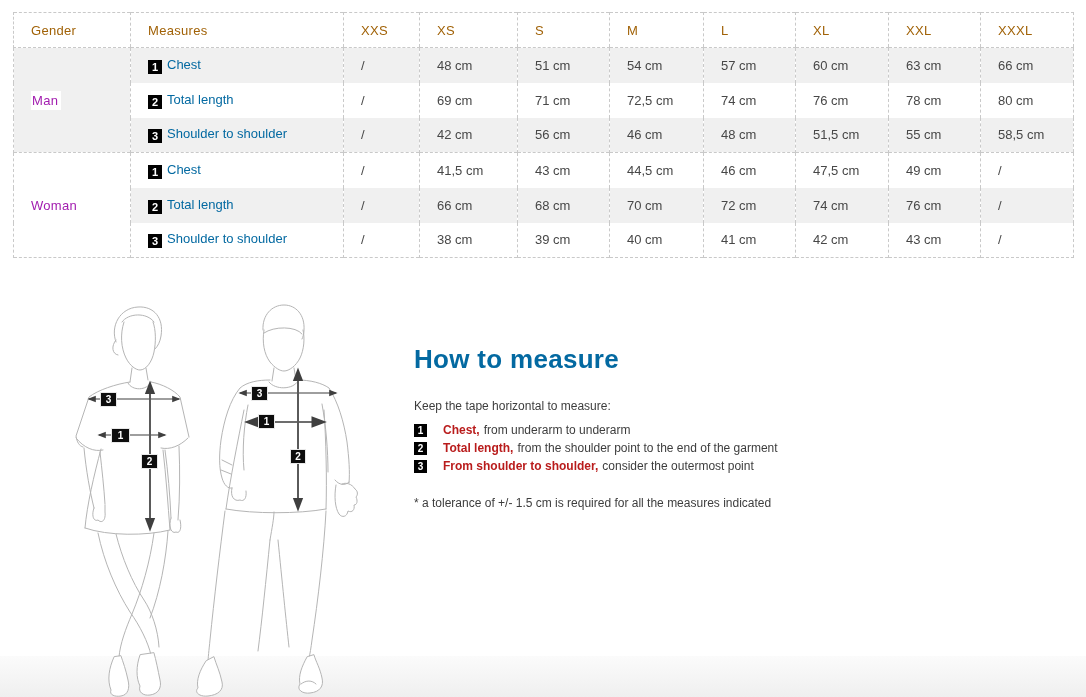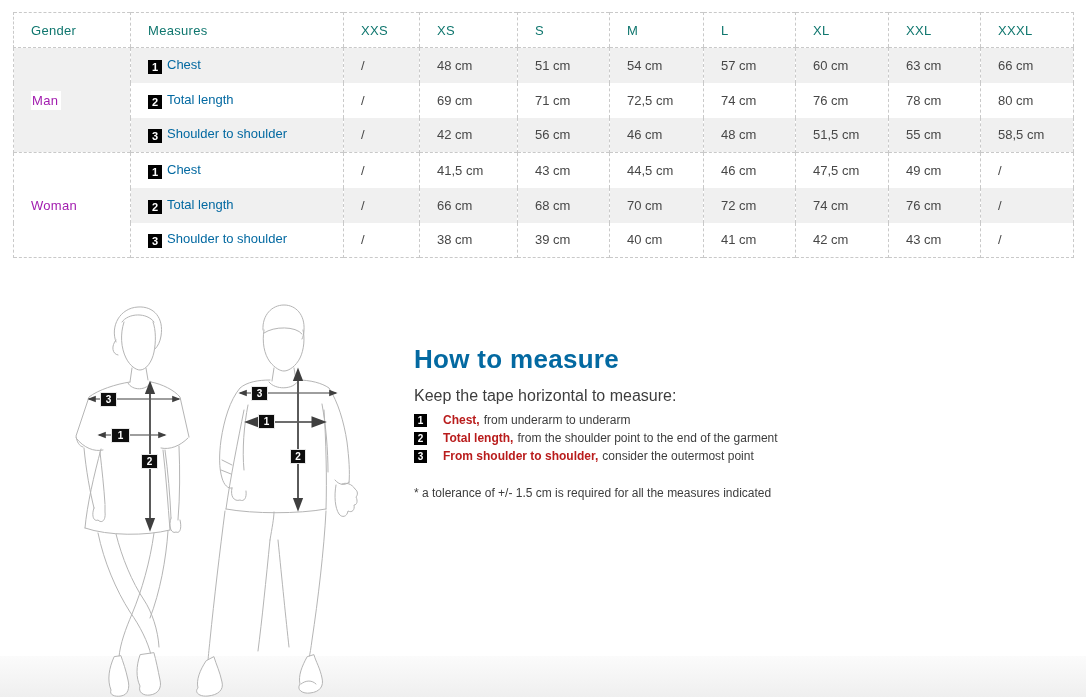--- a/index.html
+++ b/index.html
@@ -30,21 +30,21 @@
     text-align: left;
     padding: 0 6px 0 17px;
     height: 35px;
     vertical-align: middle;
     overflow: hidden;
     white-space: nowrap;
   }
   .size-table thead th {
     border-bottom: 1px dashed #c9c9c9;
     font-weight: 500;
-    color: #0f766e;
+    color: #a16207;
     letter-spacing: 0.3px;
   }
   .size-table tr.stripe td { background: #f0f0f0; }
   .size-table td.gender-man { background: #f0f0f0; }
   .size-table td.gender-woman { background: #ffffff; }
   .size-table tr.group-start td { border-top: 1px dashed #c9c9c9; }
   .gender-label { color: #a21caf; letter-spacing: 0.3px; }
   .gender-label.hl { background: #ffffff; padding: 2px 3px 2px 1px; }
   .cell-num {
     display: inline-block;
@@ -76,22 +76,22 @@
     color: #0369a1;
     letter-spacing: 0.3px;
   }
   .howto-intro {
     margin-top: 33px;
     width: 320px;
     font-size: 12px;
     line-height: 16px;
   }
   .howto-keep {
-    margin-top: 13px;
-    font-size: 16px;
+    margin-top: 23px;
+    font-size: 12px;
     line-height: 16px;
   }
   .howto-steps { margin-top: 7px; }
   .step {
     display: flex;
     align-items: center;
     height: 18px;
     font-size: 12px;
   }
   .step-num {

